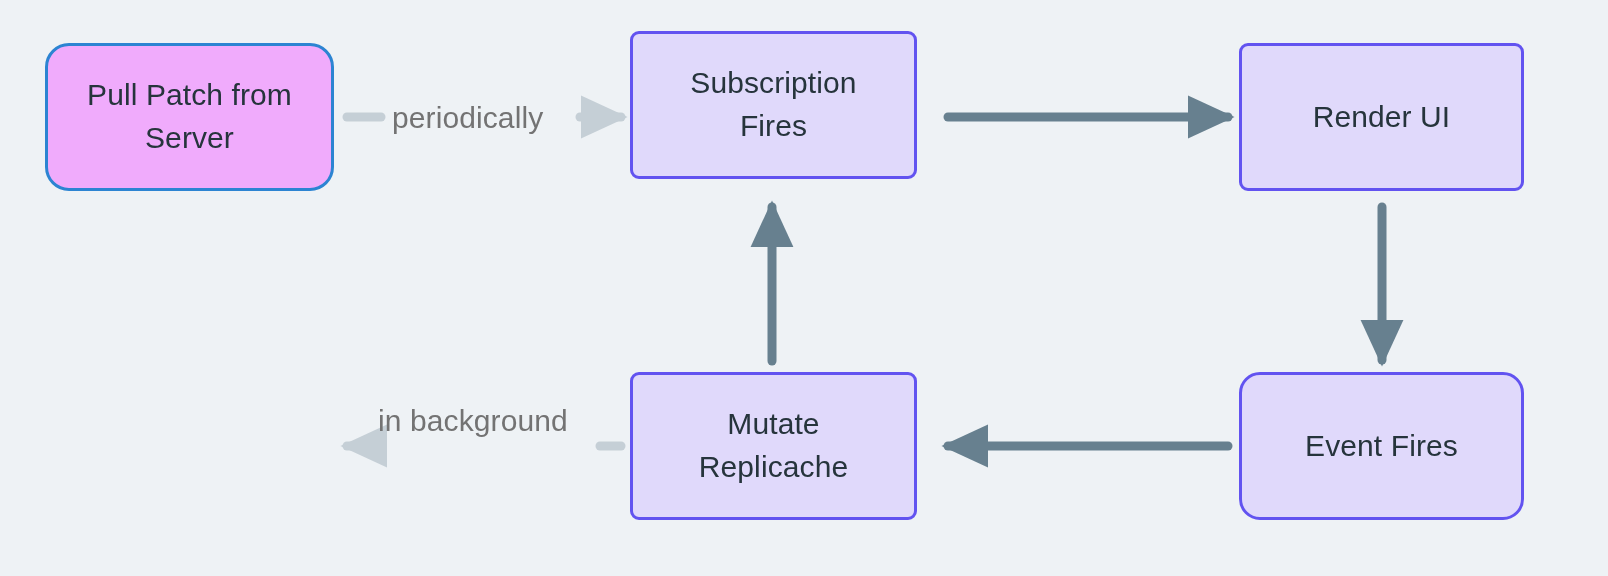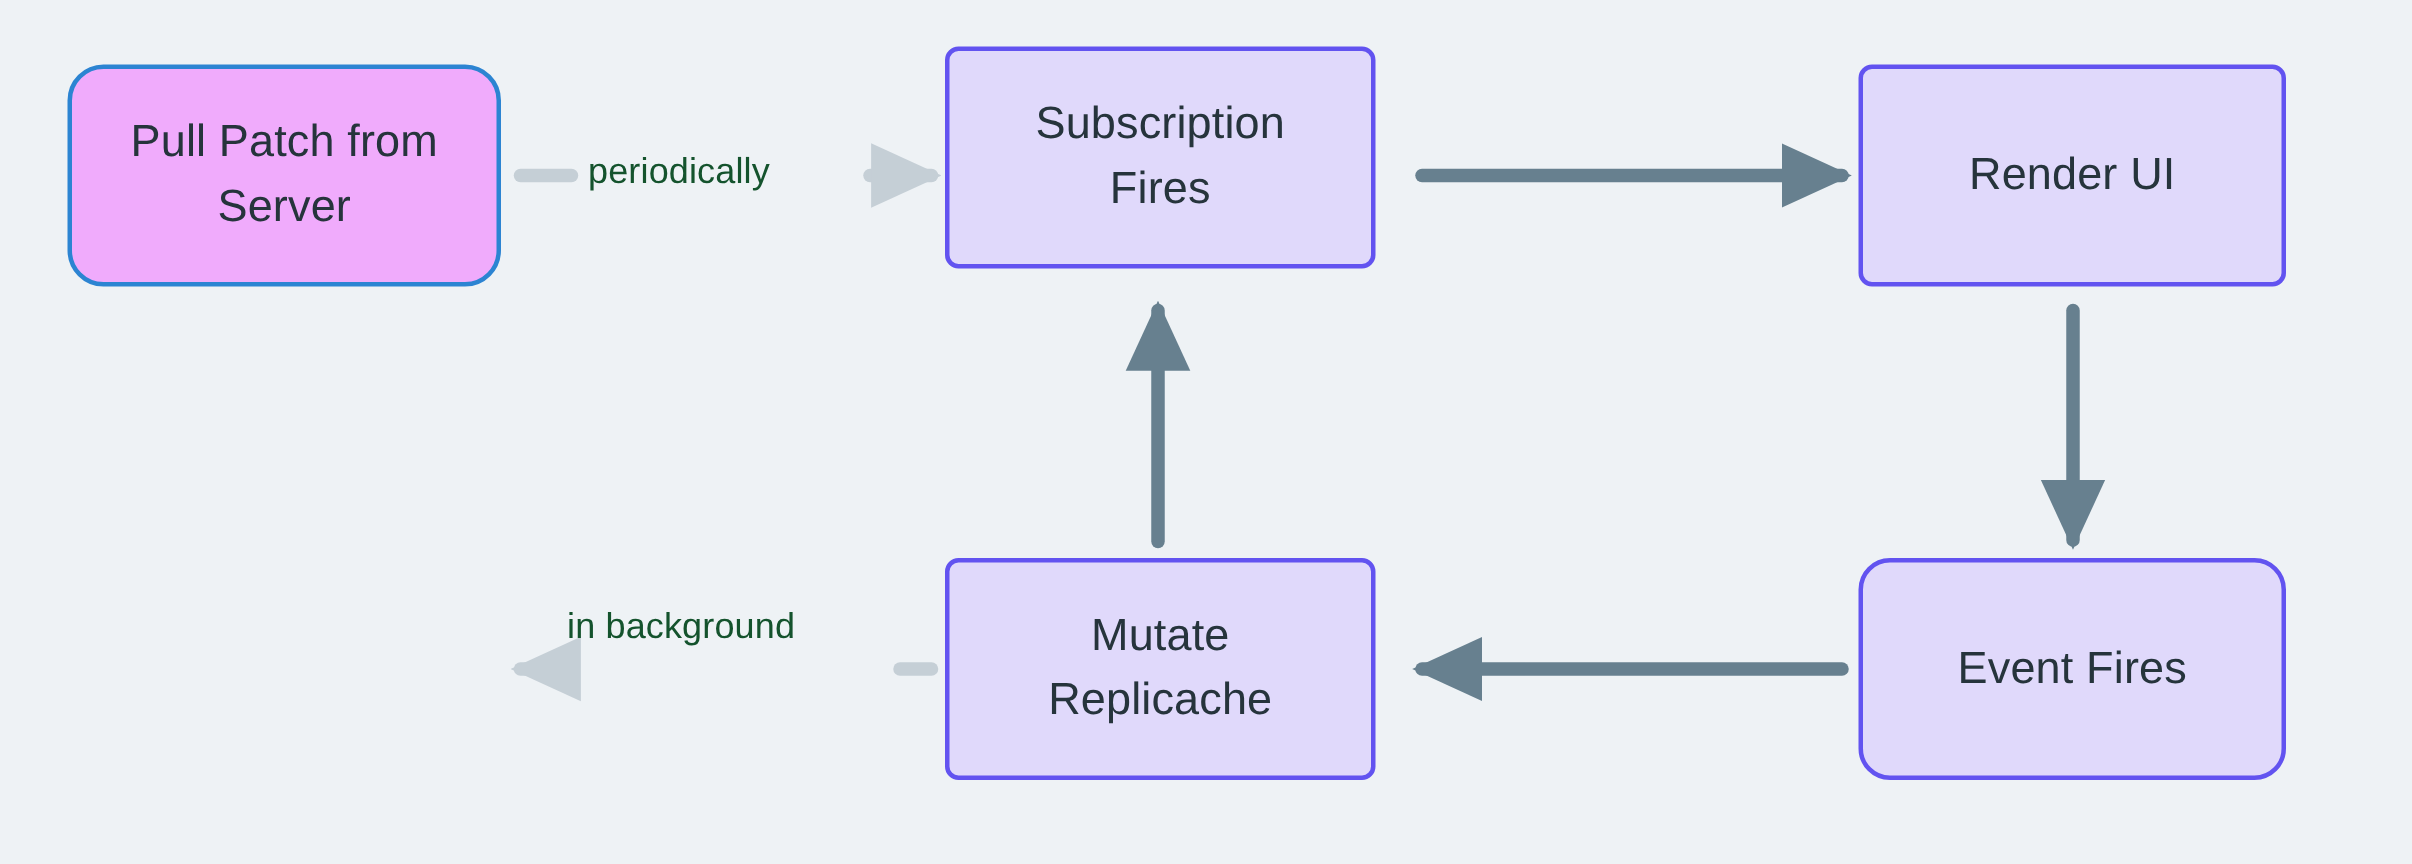--- a/index.html
+++ b/index.html
@@ -57,22 +57,22 @@
   
   #node-pull-patch      { left: 45px;   top: 43px;  width: 289px; height: 148px; }
   #node-subscription    { left: 630px;  top: 31px;  width: 287px; height: 148px; }
   #node-render-ui       { left: 1239px; top: 43px;  width: 285px; height: 148px; }
   #node-push-mutations  { left: 45px;   top: 372px; width: 289px; height: 148px; }
   #node-mutate          { left: 630px;  top: 372px; width: 287px; height: 148px; }
   #node-event-fires     { left: 1239px; top: 372px; width: 285px; height: 148px; border-radius: 21px; }
 
   .edge-label {
     position: absolute;
-    font-size: 24px;
-    color: #14532d;
+    font-size: 30px;
+    color: #737373;
     white-space: nowrap;
     letter-spacing: 0.1px;
   }
   #label-periodically { left: 392px; top: 101px; }
   #label-in-background { left: 378px; top: 404px; }
 </style>
 </head>
 <body>
 
 <div id="diagram-canvas">

